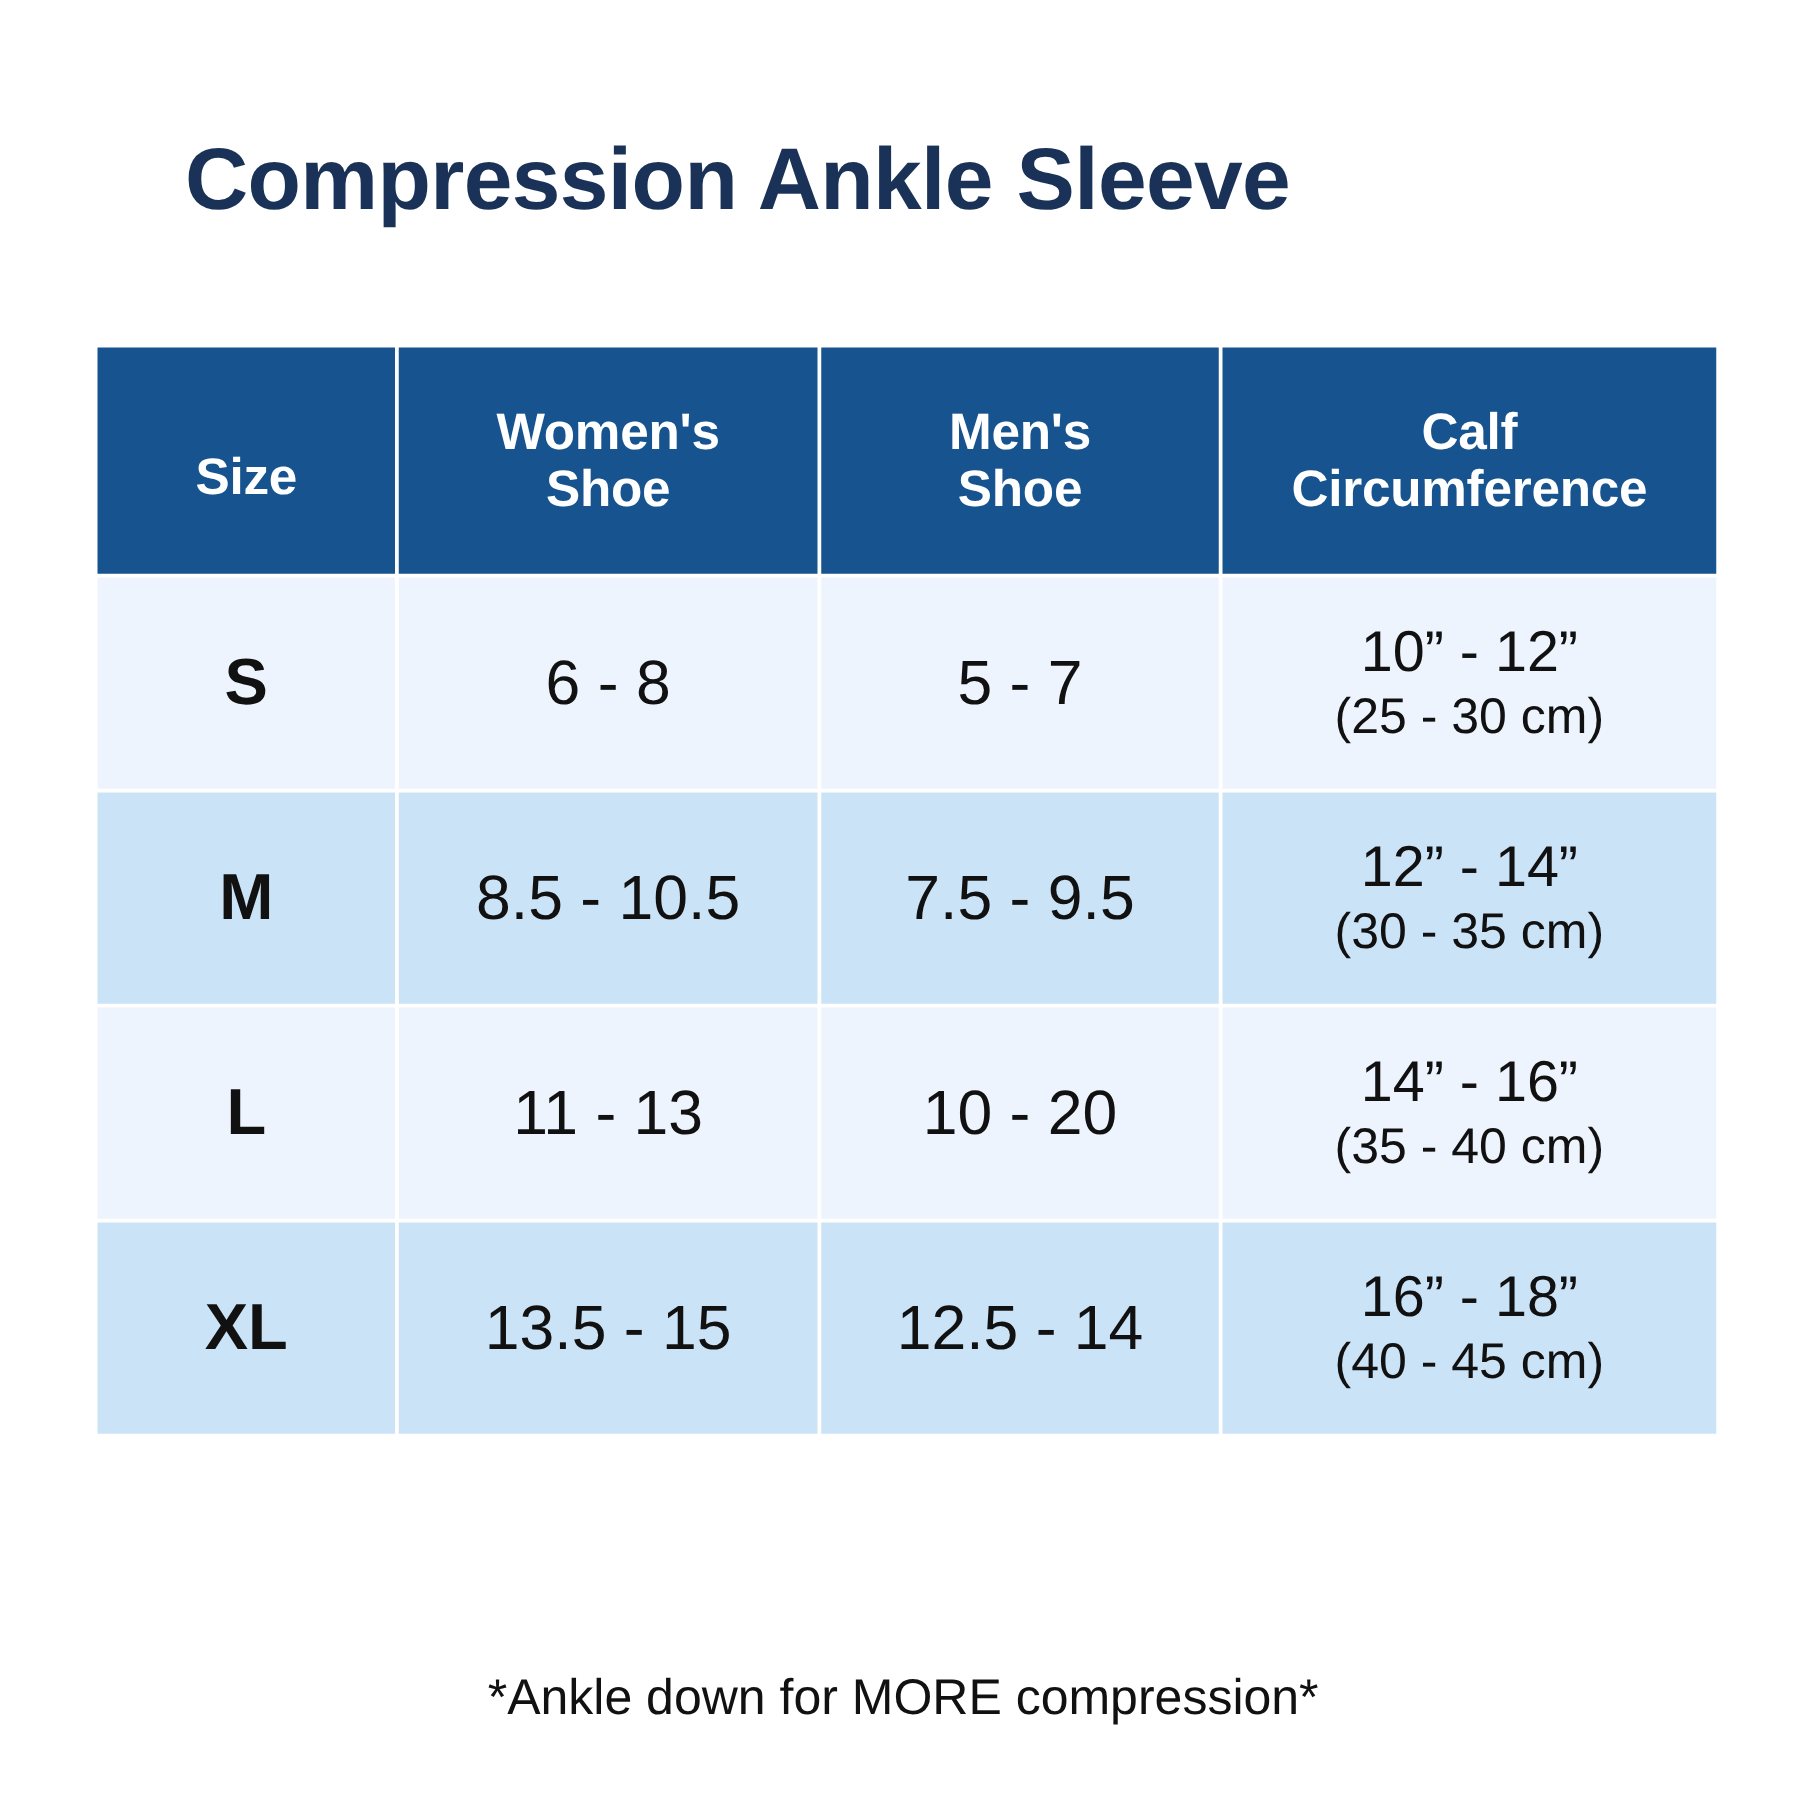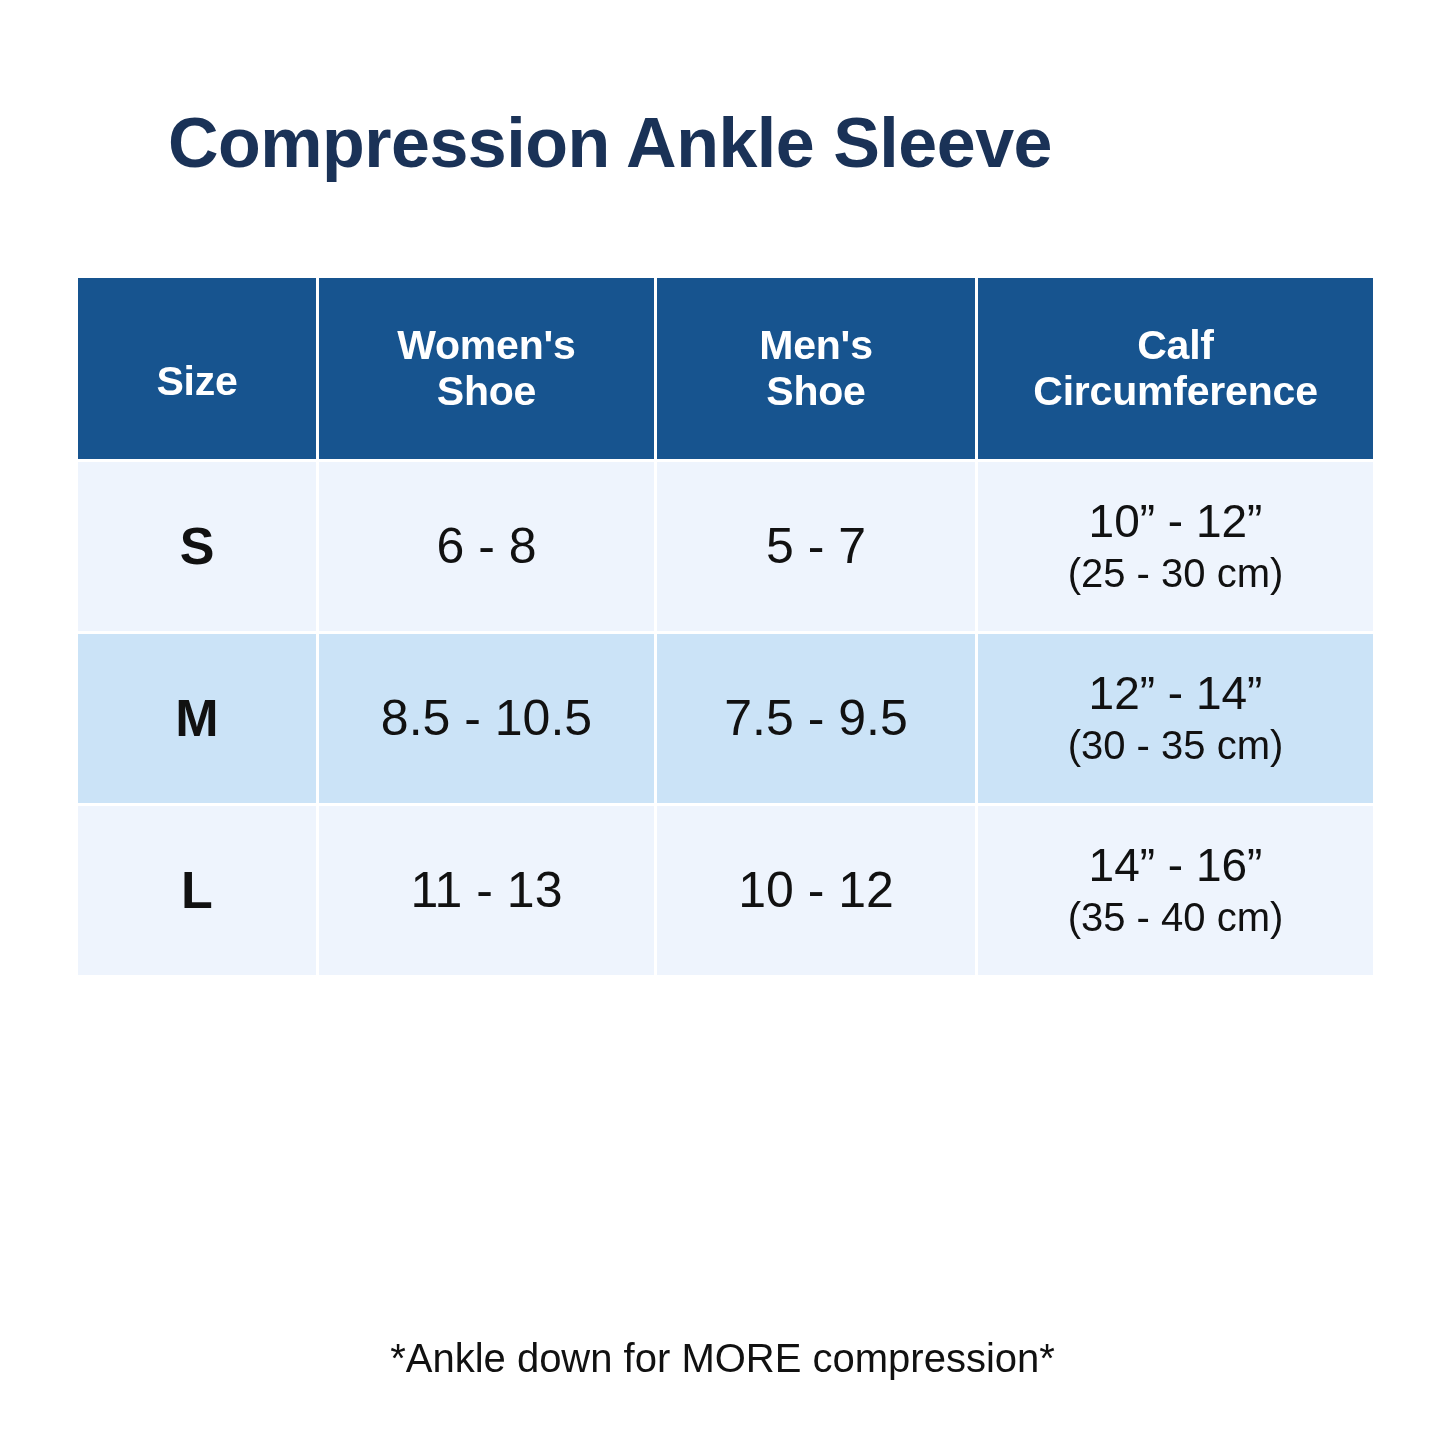--- a/index.html
+++ b/index.html
@@ -28,21 +28,20 @@
     left: 0;
     top: 108px;
     width: 1180px;
     text-align: center;
     font-size: 70px;
     font-weight: bold;
     color: #1a3257;
     letter-spacing: -0.5px;
     line-height: 1.0;
     white-space: nowrap;
-    padding-left: 20px;
   }
 
   
   .size-table {
     position: absolute;
     left: 75px;
     top: 275px;
     width: 1297px;
     border-collapse: separate;
     border-spacing: 3px;
@@ -164,27 +163,36 @@
         <td>7.5 - 9.5</td>
         <td>
           <span class="calf-in">12” - 14”</span>
           <span class="calf-cm">(30 - 35 cm)</span>
         </td>
       </tr>
 
       <tr class="row-light">
         <td class="size-cell">L</td>
         <td>11 - 13</td>
-        <td>10 - 12</td>
+        <td>10 - 20</td>
         <td>
           <span class="calf-in">14” - 16”</span>
           <span class="calf-cm">(35 - 40 cm)</span>
         </td>
       </tr>
 
+      <tr class="row-dark">
+        <td class="size-cell">XL</td>
+        <td>13.5 - 15</td>
+        <td>12.5 - 14</td>
+        <td>
+          <span class="calf-in">16” - 18”</span>
+          <span class="calf-cm">(40 - 45 cm)</span>
+        </td>
+      </tr>
 
 
     </tbody>
   </table>
 
   <div class="footnote">*Ankle down for MORE compression*</div>
 
 </div>
 
 </body></html>

